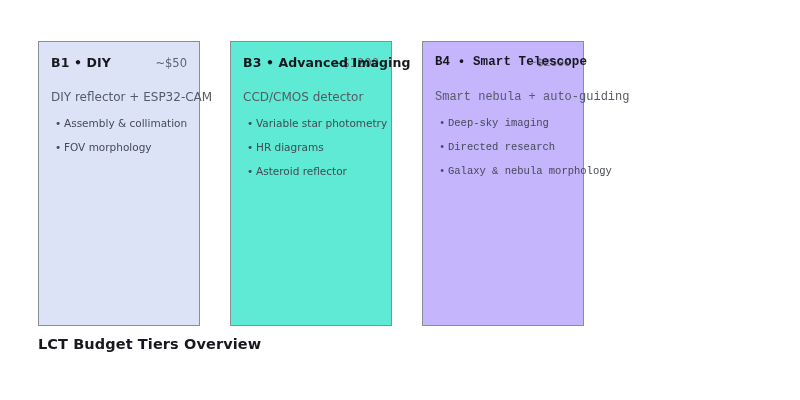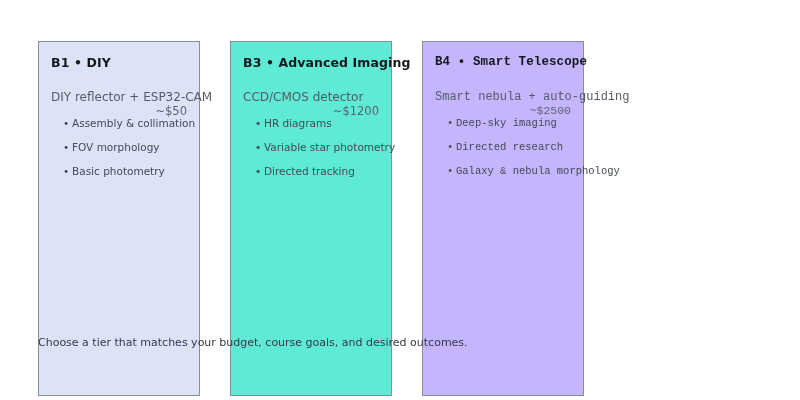--- a/index.html
+++ b/index.html
@@ -22,21 +22,21 @@
     width: 740px;
     height: 285px;
     display: flex;
     flex-direction: row;
     gap: 30px;
   }
 
   .tier-card {
     width: 162px;
     flex: 0 0 162px;
-    height: 355px;
+    height: 285px;
     box-sizing: border-box;
     border: 1px solid #888e99;
     padding: 13px 12px 0 12px;
     position: relative;
   }
 
   .card-header {
     position: relative;
     height: 22px;
     margin-bottom: 13px;
@@ -55,32 +55,31 @@
   }
 
   .card-price {
     position: absolute;
     right: 0;
     top: 1px;
     font-size: 11.5px;
     color: #5d6370;
     white-space: nowrap;
     z-index: 1;
-    margin-top: 48px;
   }
 
   .card-sub {
     font-size: 12px;
     color: #555b66;
     white-space: nowrap;
     margin-bottom: 13px;
   }
 
   .bullet-list {
-    margin: 12px;
+    margin: 4px;
     padding: 0;
     list-style: none;
   }
 
   .bullet-item {
     font-size: 10.5px;
     color: #444a55;
     white-space: nowrap;
     margin-bottom: 12px;
     padding-left: 9px;
@@ -121,44 +120,43 @@
 <div id="cards-row">
     <div class="tier-card" style="background: rgb(221, 227, 247);">
       <div class="card-header">
         <div class="card-title">B1 • DIY</div>
         <div class="card-price">~$50</div>
       </div>
       <div class="card-sub">DIY reflector + ESP32-CAM</div>
       <ul class="bullet-list">
         <li class="bullet-item">Assembly &amp; collimation</li>
         <li class="bullet-item">FOV morphology</li>
-        <li class="bullet-item">Basic photometry</li>
       </ul>
     </div>
     <div class="tier-card" style="background: #5eead4;">
       <div class="card-header">
         <div class="card-title">B3 • Advanced Imaging</div>
         <div class="card-price">~$1200</div>
       </div>
       <div class="card-sub">CCD/CMOS detector</div>
       <ul class="bullet-list">
+        <li class="bullet-item">Variable star photometry</li>
         <li class="bullet-item">HR diagrams</li>
-        <li class="bullet-item">Variable star photometry</li>
-        <li class="bullet-item">Directed tracking</li>
+        <li class="bullet-item">Asteroid reflector</li>
       </ul>
     </div>
     <div class="tier-card" style="background: #c4b5fd; font-family: Liberation Mono, monospace;">
       <div class="card-header">
         <div class="card-title">B4 • Smart Telescope</div>
         <div class="card-price">~$2500</div>
       </div>
       <div class="card-sub">Smart nebula + auto-guiding</div>
       <ul class="bullet-list">
         <li class="bullet-item">Deep-sky imaging</li>
         <li class="bullet-item">Directed research</li>
         <li class="bullet-item">Galaxy &amp; nebula morphology</li>
       </ul>
     </div>
   </div>
 
 <div id="caption-block">
-  <div id="caption-sub">Choose a tier that matches your budget, course goals, and desired outcomes.</div>
+  <div id="caption-title">LCT Budget Tiers Overview</div>
 </div>
 
 </body></html>

